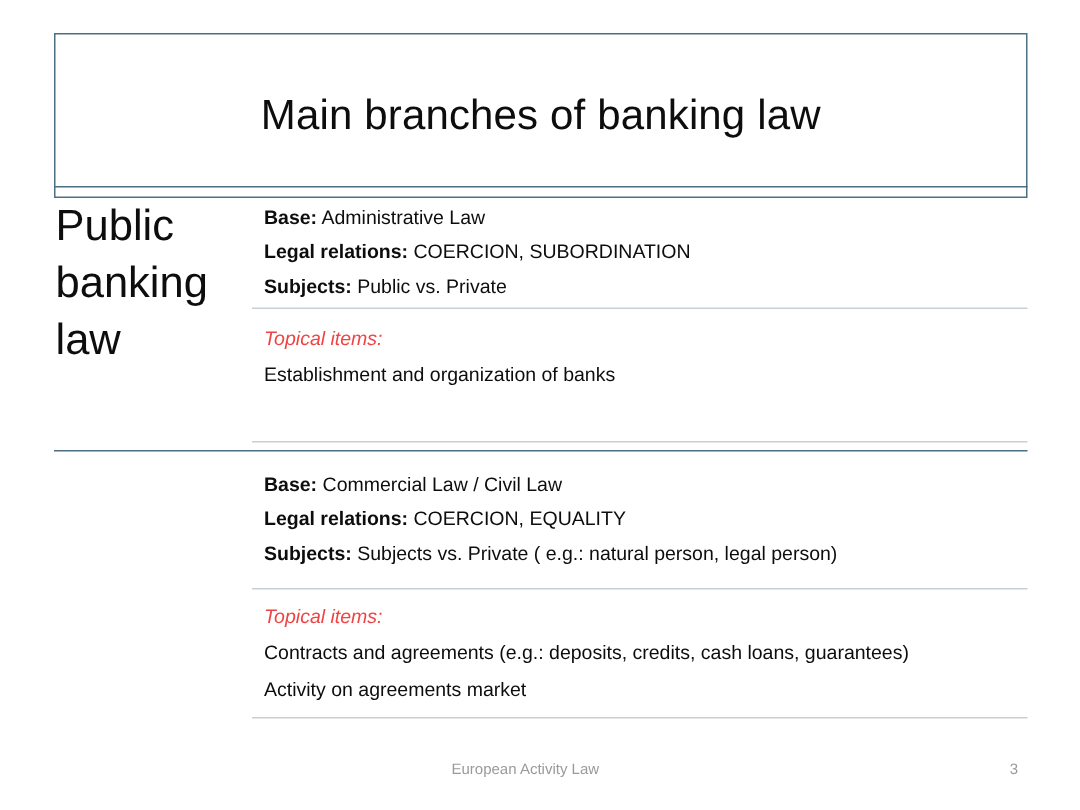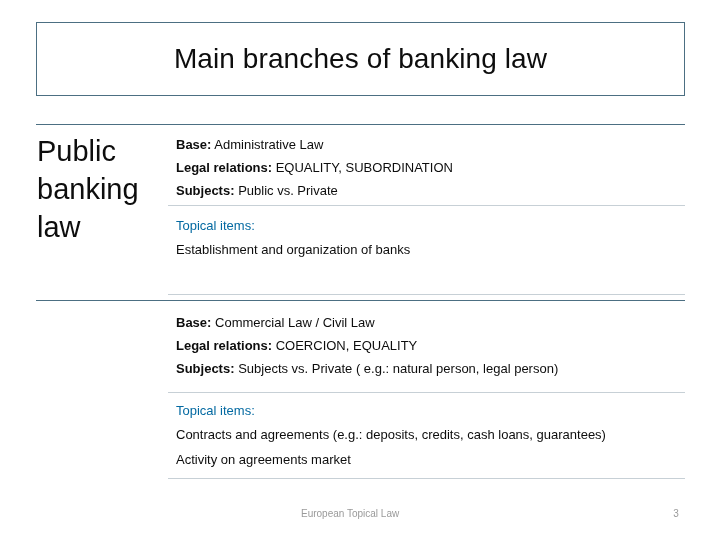--- a/index.html
+++ b/index.html
@@ -22,21 +22,21 @@
     width: 720px;
     height: 540px;
   }
 
   
   .title-box {
     position: absolute;
     left: 36px;
     top: 22px;
     width: 649px;
-    height: 74px;
+    height: 110px;
     box-sizing: border-box;
     border: 1px solid #4c6f82;
     display: flex;
     align-items: center;
     justify-content: center;
   }
   .title-text {
     font-size: 28px;
     font-weight: 400;
     color: #0d0d0d;
@@ -103,21 +103,22 @@
     position: absolute;
     left: 176px;
     width: 510px;
   }
   #topical-public  { top: 215px; }
   #topical-private { top: 400px; }
 
   .topical-heading {
     font-size: 13px;
     line-height: 22px;
-    color: #0369a1;
+    font-style: italic;
+    color: #ef4444;
     white-space: nowrap;
   }
   .topical-item {
     font-size: 13px;
     line-height: 25px;
     color: #0d0d0d;
     white-space: nowrap;
   }
 
   
@@ -150,21 +151,21 @@
 
   <div class="rule-strong" id="rule-top"></div>
 
   <div class="section-label" id="label-public">Public banking law</div>
 
   <div class="content-col" id="content-public">
     <div class="fact-line">
       <span class="fact-key">Base:</span><span class="fact-val"> Administrative Law</span>
     </div>
     <div class="fact-line">
-      <span class="fact-key">Legal relations:</span><span class="fact-val"> EQUALITY, SUBORDINATION</span>
+      <span class="fact-key">Legal relations:</span><span class="fact-val"> COERCION, SUBORDINATION</span>
     </div>
     <div class="fact-line">
       <span class="fact-key">Subjects:</span><span class="fact-val"> Public vs. Private</span>
     </div>
   </div>
 
   <div class="rule-faint" id="rule-sub-1"></div>
 
   <div class="topical-block" id="topical-public">
     <div class="topical-heading">Topical items:</div>
@@ -191,16 +192,16 @@
   <div class="rule-faint" id="rule-sub-2"></div>
 
   <div class="topical-block" id="topical-private">
     <div class="topical-heading">Topical items:</div>
     <div class="topical-item">Contracts and agreements (e.g.: deposits, credits, cash loans, guarantees)</div>
     <div class="topical-item">Activity on agreements market</div>
   </div>
 
   <div class="rule-faint" id="rule-sub-2b"></div>
 
-  <div class="footer-text">European Topical Law</div>
+  <div class="footer-text">European Activity Law</div>
   <div class="footer-page">3</div>
 
 </div>
 
 </body></html>

